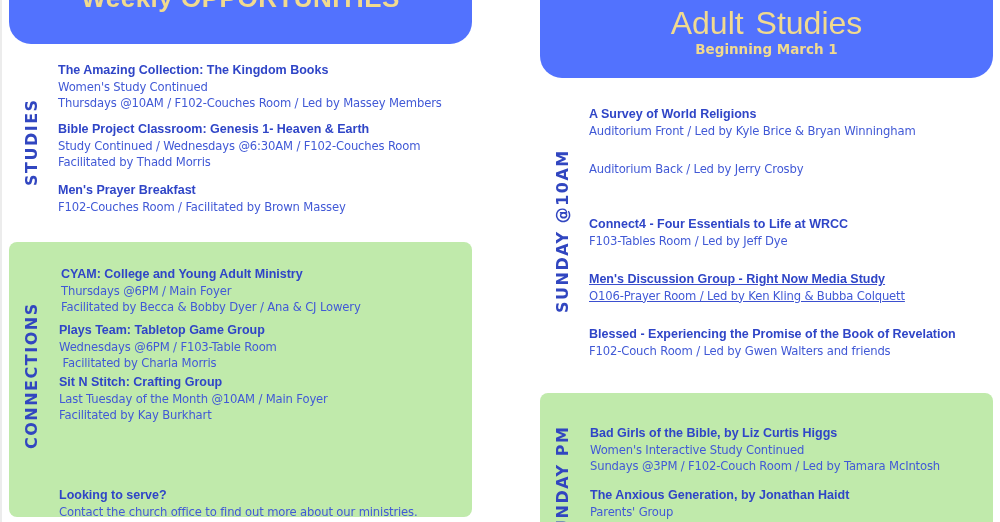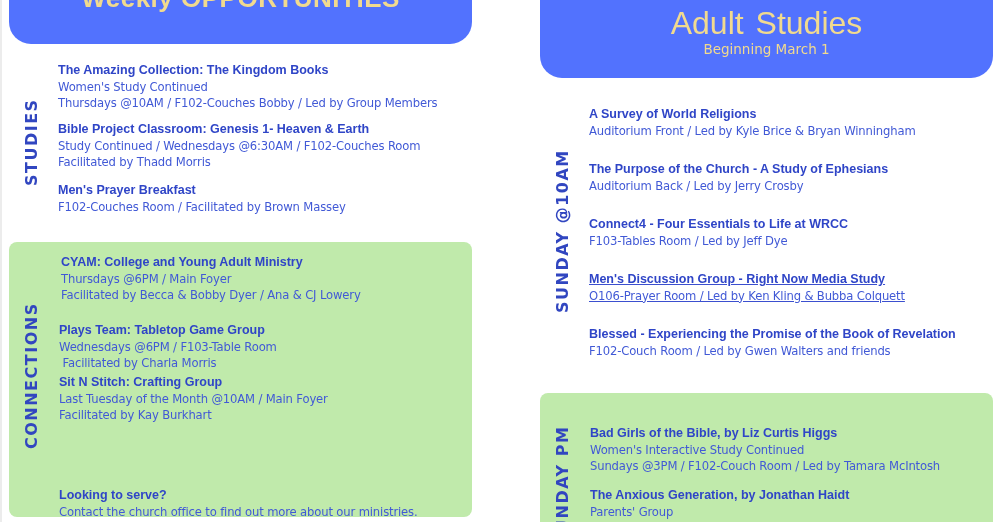--- a/index.html
+++ b/index.html
@@ -9,21 +9,21 @@
 
     .banner { position: absolute; background: #5272fe; border-radius: 0 0 22px 22px; }
     .banner-left { left: 9px; top: -20px; width: 463px; height: 64px; }
     .banner-left .title { position: absolute; left: 0; right: 0; top: 5px; text-align: center;
       font-family: "Liberation Sans", sans-serif; font-weight: 700; font-size: 26px;
       letter-spacing: 0.5px; color: #f1da8f; line-height: 26px; }
     .banner-right { left: 540px; top: -10px; width: 453px; height: 88px; }
     .banner-right .title { position: absolute; left: 0; right: 0; top: 15px; text-align: center;
       font-family: "Liberation Sans", sans-serif; font-size: 32px; color: #f1da8f; word-spacing: 3px; }
     .banner-right .subtitle { position: absolute; left: 0; right: 0; top: 51px; text-align: center;
-      font-family: "DejaVu Sans", sans-serif; font-weight: 400; font-size: 13.5px; color: #f1da8f; }
+      font-family: "DejaVu Sans", sans-serif; font-weight: 700; font-size: 13.5px; color: #f1da8f; }
 
     .panel { position: absolute; }
     .panel.green { background: #c0eaab; border-radius: 8px; }
     .vlabel { position: absolute; font-family: "DejaVu Sans", sans-serif; font-weight: 700;
       color: #3146c0; font-size: 16px; letter-spacing: 1.5px; white-space: nowrap;
       transform-origin: left top; transform: rotate(-90deg); }
 
     .item { position: absolute; font-size: 12px; line-height: 16.5px; white-space: nowrap; }
     .item .t { font-family: "Liberation Sans", sans-serif; font-weight: 700; font-size: 12.5px; color: #2f45c7; }
     .item .d { font-family: "DejaVu Sans", sans-serif; font-size: 11.6px; color: #4159d6; letter-spacing: -0.15px; }
@@ -35,36 +35,36 @@
 
 <div class="banner banner-left">
   <div class="title">Weekly OPPORTUNITIES</div>
 </div>
 
 <div class="panel" style="left:9px;top:52px;width:463px;height:184px;">
   <div class="vlabel" style="left:13px;top:134px;">STUDIES</div>
   <div class="item" style="left:49px;top:10px;">
     <div class="t">The Amazing Collection: The Kingdom Books</div>
     <div class="d">Women's Study Continued</div>
-    <div class="d">Thursdays @10AM / F102-Couches Bobby / Led by Group Members</div>
+    <div class="d">Thursdays @10AM / F102-Couches Room / Led by Massey Members</div>
   </div>
   <div class="item" style="left:49px;top:69px;">
     <div class="t">Bible Project Classroom: Genesis 1- Heaven &amp; Earth</div>
     <div class="d">Study Continued / Wednesdays @6:30AM / F102-Couches Room</div>
     <div class="d">Facilitated by Thadd Morris</div>
   </div>
   <div class="item" style="left:49px;top:130px;">
     <div class="t">Men's Prayer Breakfast</div>
     <div class="d">F102-Couches Room / Facilitated by Brown Massey</div>
   </div>
 </div>
 
 <div class="panel green" style="left:9px;top:242px;width:463px;height:275px;">
   <div class="vlabel" style="left:13px;top:207px;">CONNECTIONS</div>
-  <div class="item" style="left:52px;top:12px;">
+  <div class="item" style="left:52px;top:24px;">
     <div class="t">CYAM: College and Young Adult Ministry</div>
     <div class="d">Thursdays @6PM / Main Foyer</div>
     <div class="d">Facilitated by Becca &amp; Bobby Dyer / Ana &amp; CJ Lowery</div>
   </div>
   <div class="item" style="left:50px;top:80px;">
     <div class="t">Plays Team: Tabletop Game Group</div>
     <div class="d">Wednesdays @6PM / F103-Table Room</div>
     <div class="d" style="white-space:pre;"> Facilitated by Charla Morris</div>
   </div>
   <div class="item" style="left:50px;top:132px;">
@@ -84,21 +84,20 @@
   <div class="subtitle">Beginning March 1</div>
 </div>
 
 <div class="panel" style="left:540px;top:95px;width:453px;height:280px;">
   <div class="vlabel" style="left:13px;top:218px;">SUNDAY @10AM</div>
   <div class="item" style="left:49px;top:11px;">
     <div class="t">A Survey of World Religions</div>
     <div class="d">Auditorium Front / Led by Kyle Brice &amp; Bryan Winningham</div>
   </div>
   <div class="item" style="left:49px;top:66px;">
-    <div class="t">The Purpose of the Church - A Study of Ephesians</div>
     <div class="d">Auditorium Back / Led by Jerry Crosby</div>
   </div>
   <div class="item" style="left:49px;top:121px;">
     <div class="t">Connect4 - Four Essentials to Life at WRCC</div>
     <div class="d">F103-Tables Room / Led by Jeff Dye</div>
   </div>
   <div class="item" style="left:49px;top:176px;text-decoration:underline;">
     <div class="t">Men's Discussion Group - Right Now Media Study</div>
     <div class="d">O106-Prayer Room / Led by Ken Kling &amp; Bubba Colquett</div>
   </div>

